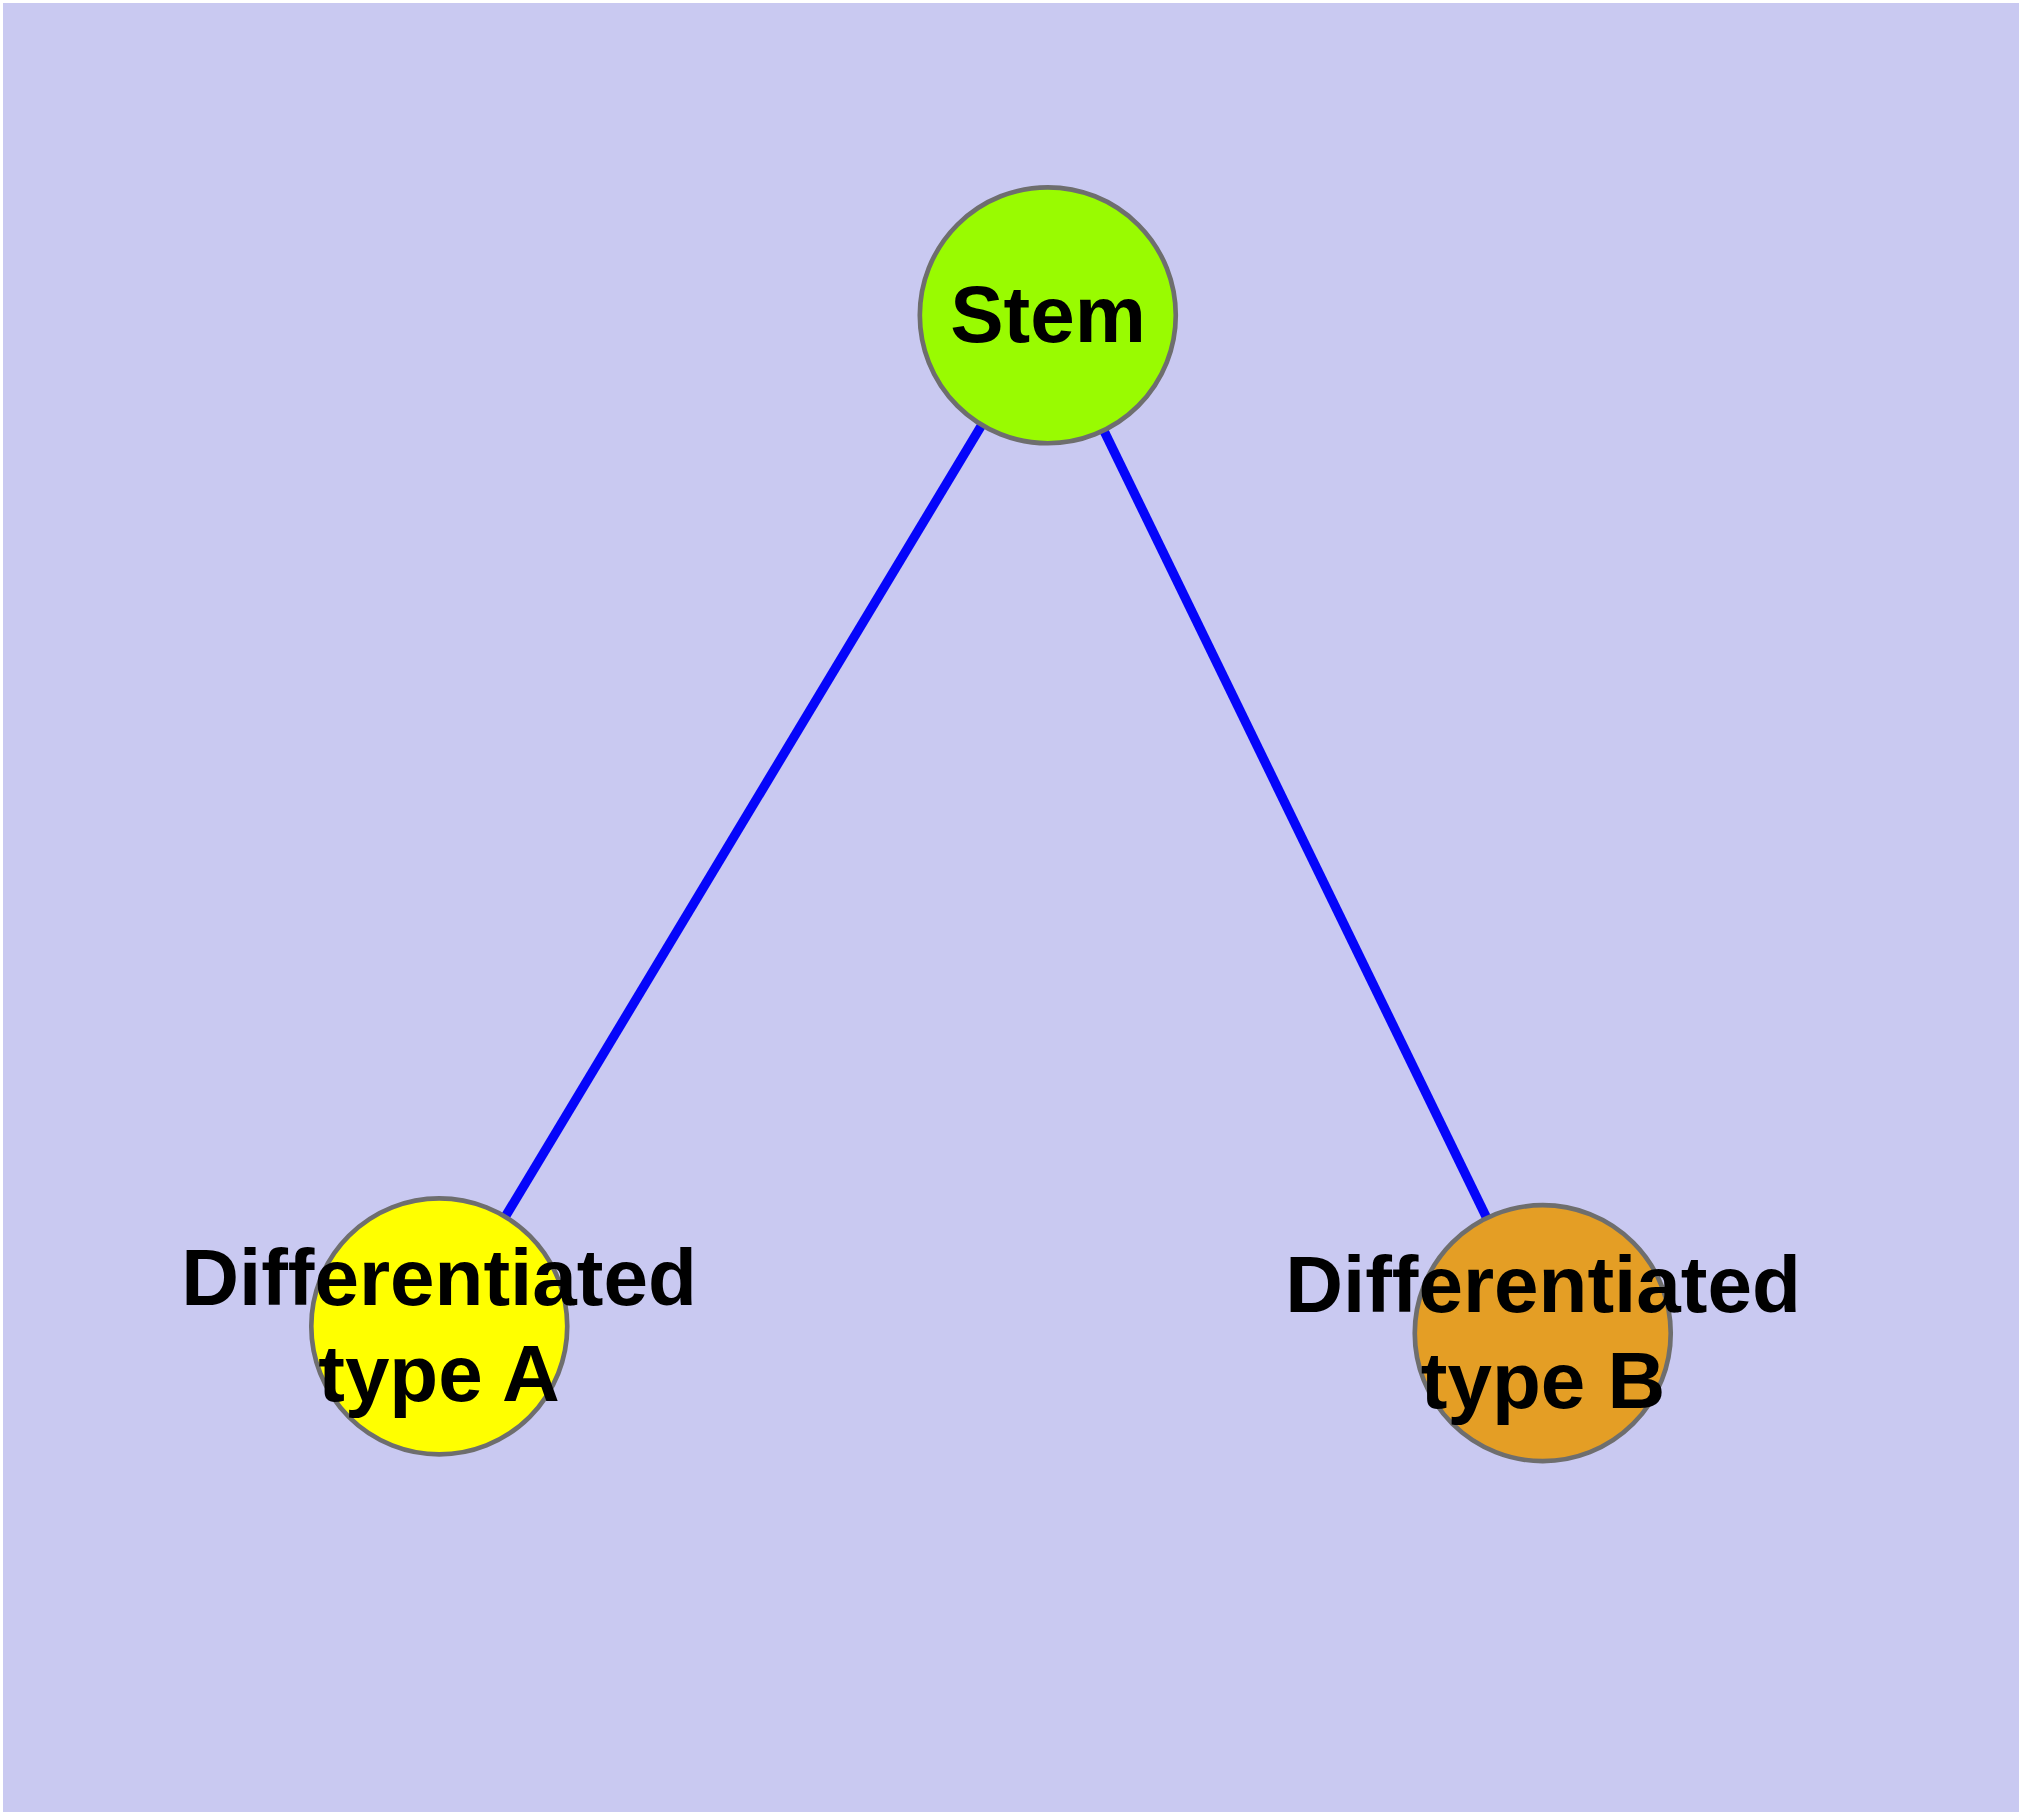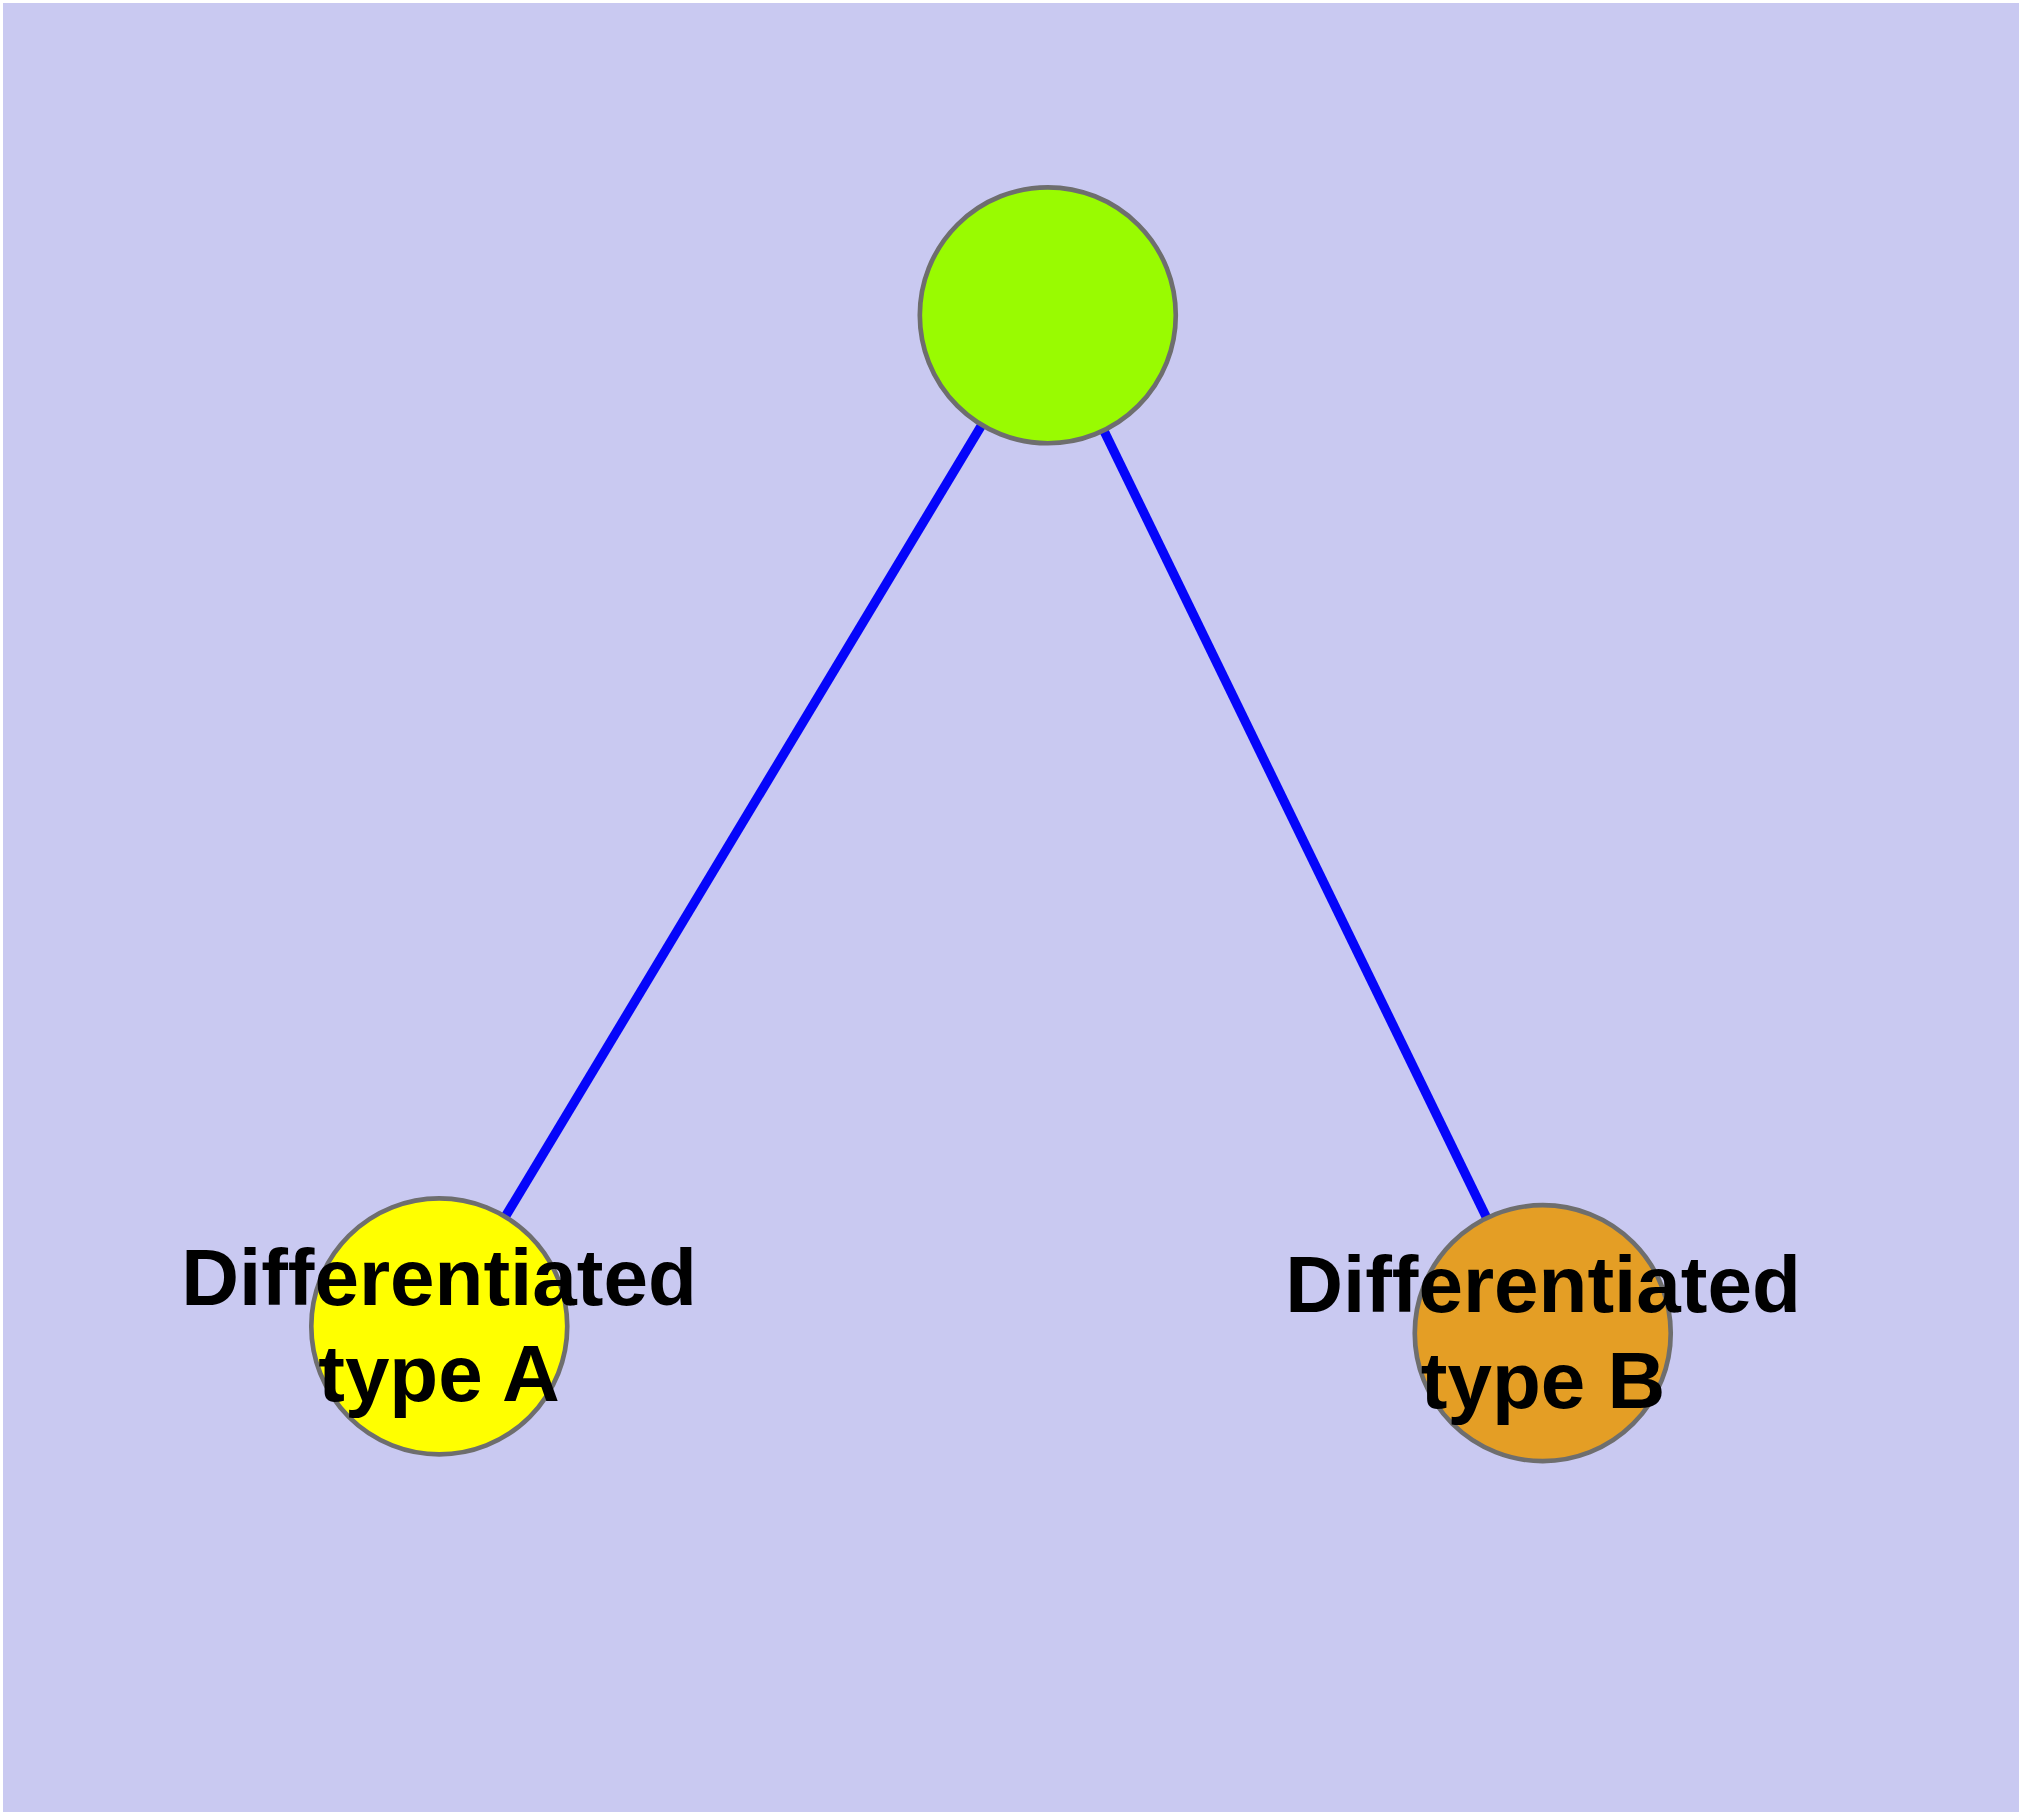--- a/index.html
+++ b/index.html
@@ -58,19 +58,20 @@
 <div class="plot-frame">
   <div class="plot-bg" style="background: rgb(201, 201, 241);"></div>
   <svg class="graph-svg" id="graph-svg" viewBox="0 0 2384 2138">
       <line x1="1236" y1="372" x2="518" y2="1565" stroke="#0505FA" stroke-width="11"></line>
       <line x1="1236" y1="372" x2="1820" y2="1573" stroke="#0505FA" stroke-width="11"></line>
       <circle cx="1236" cy="372" r="151" fill="#99FB01" stroke="#6E6E6E" stroke-width="5.5"></circle>
       <circle cx="518" cy="1565" r="151" fill="#FFFF00" stroke="#6E6E6E" stroke-width="5.5"></circle>
       <circle cx="1820" cy="1573" r="151" fill="#E49E25" stroke="#6E6E6E" stroke-width="5.5"></circle>
     </svg>
   <div class="labels-layer" id="labels-layer">
+      <div class="node-label" style="left: 1048px; top: 315px; color: rgb(0, 0, 0);">Stem</div>
       <div class="node-label" style="left: 439px; top: 1326px; color: rgb(0, 0, 0);">Differentiated
 type A</div>
       <div class="node-label" style="left: 1543px; top: 1333px; color: rgb(0, 0, 0);">Differentiated
 type B</div>
     </div>
 </div>
 
 
 </body></html>

